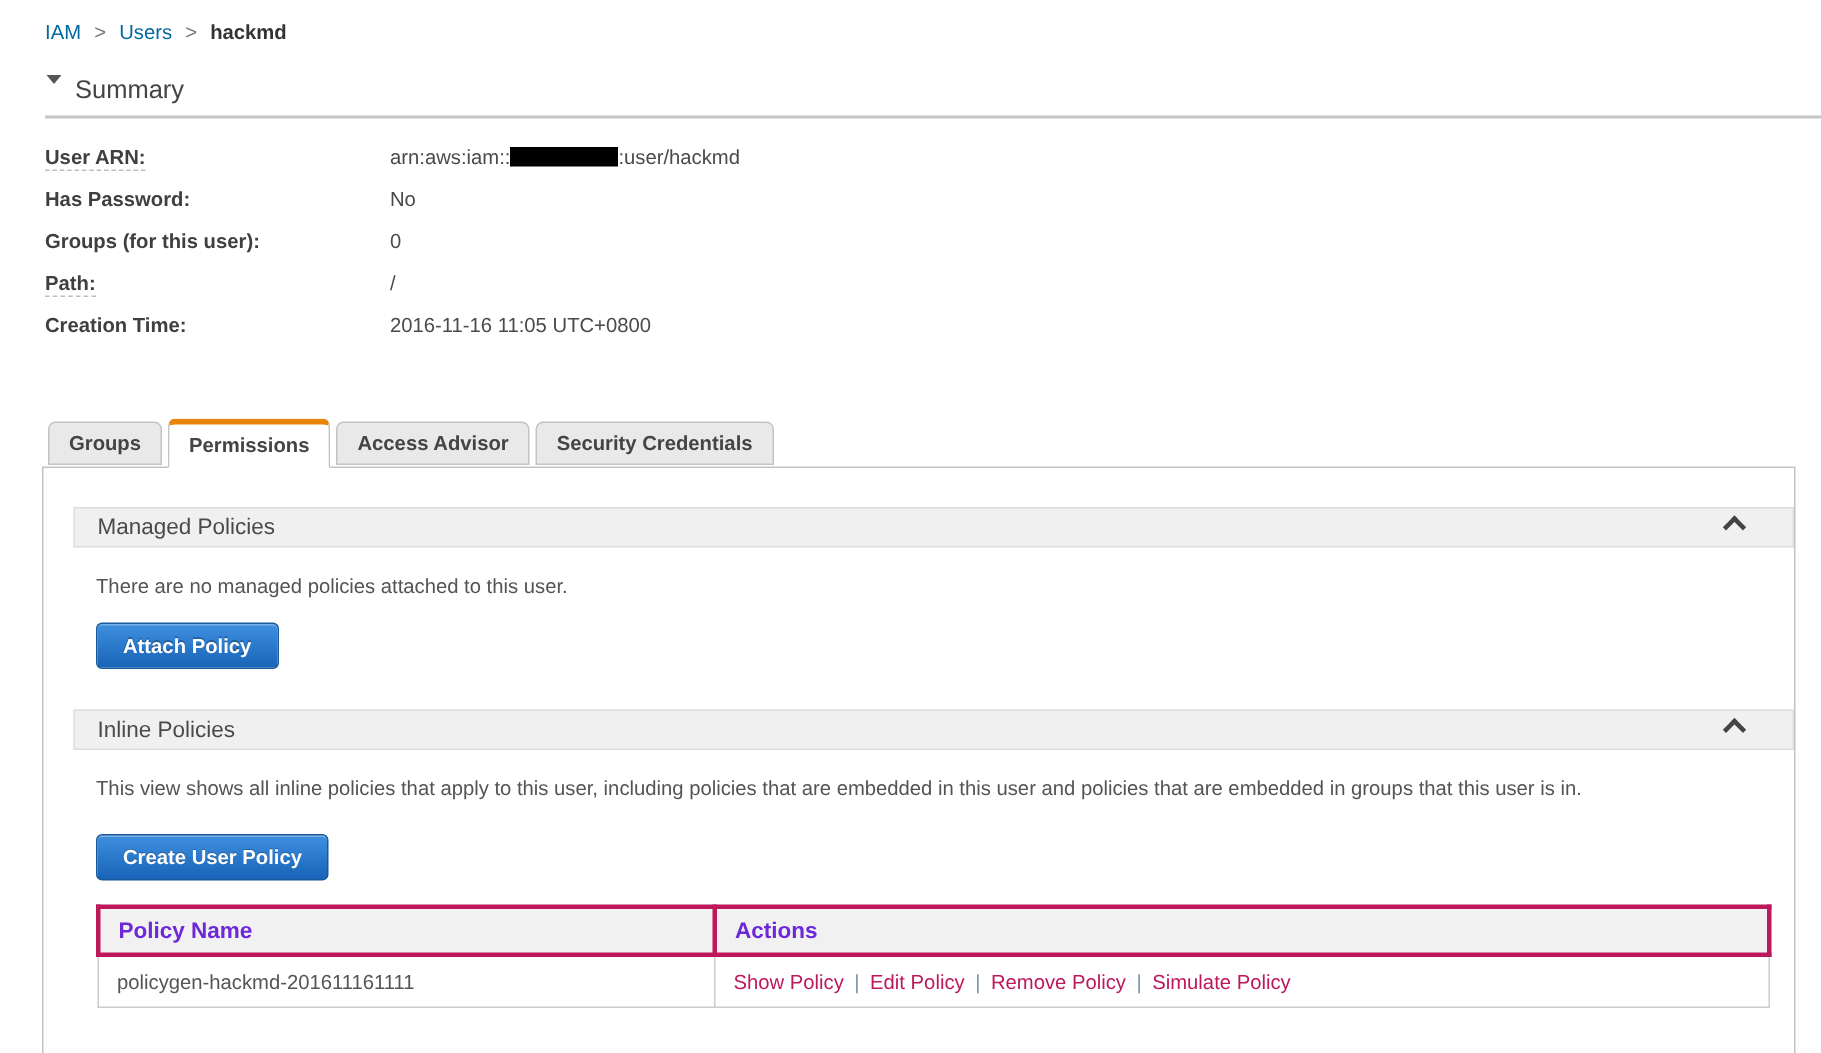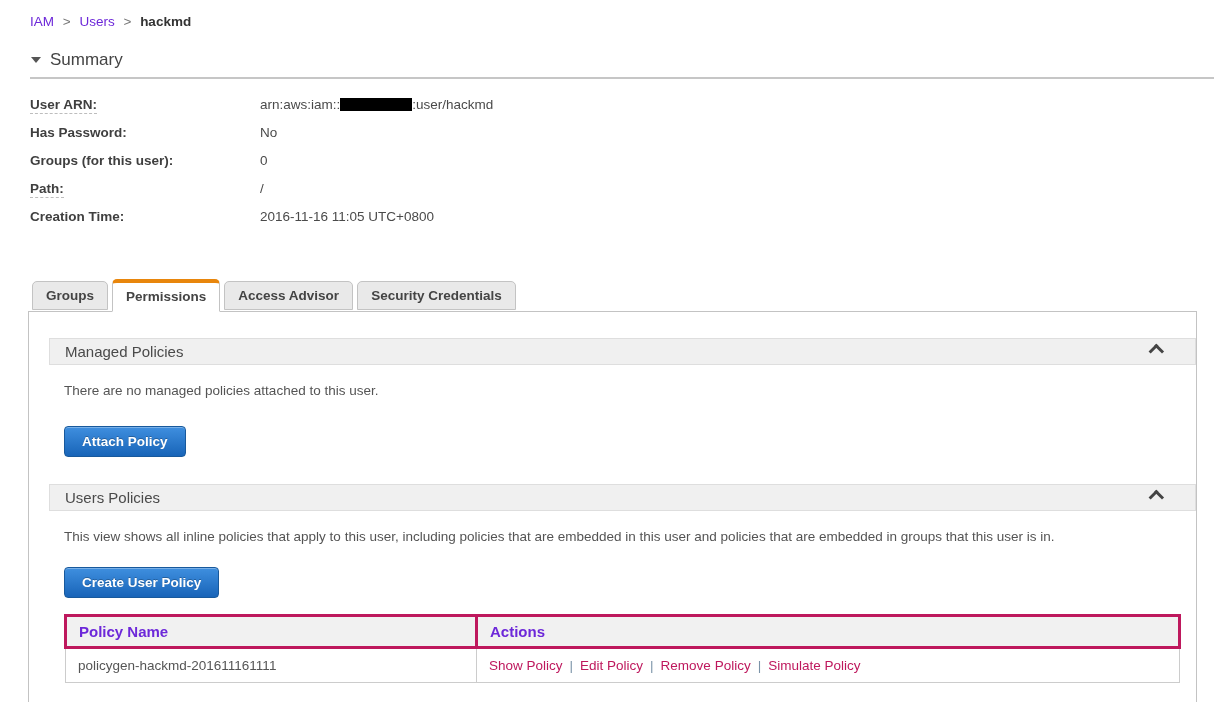--- a/index.html
+++ b/index.html
@@ -6,26 +6,26 @@
   html, body { margin: 0; padding: 0; background: #fff; }
   body {
     width: 1214px; height: 702px; overflow: hidden;
     font-family: "Liberation Sans", sans-serif;
     font-size: 13.5px; color: #444;
   }
   a { text-decoration: none; cursor: pointer; }
 
   
   .breadcrumb { padding: 14px 0 0 30px; font-size: 13.5px; }
-  .crumb-link { color: #6d28d9; }
+  .crumb-link { color: #0369a1; }
   .crumb-sep { color: #777; margin: 0 5px; }
   .crumb-current { color: #333; font-weight: bold; }
 
   
-  .summary-head { margin: 21px 0 0 31px; display: flex; align-items: center; }
+  .summary-head { margin: 21px 0 0 31px; display: flex; }
   .caret-down {
     width: 0; height: 0; margin-right: 9px;
     border-left: 5px solid transparent; border-right: 5px solid transparent;
     border-top: 6px solid #555;
   }
   .summary-title { font-size: 17px; color: #444; }
   .summary-rule { margin: 7px 0 0 30px; border-bottom: 2px solid #c6c6c6; }
 
   
   .fields { margin: 17px 0 0 30px; }
@@ -68,21 +68,21 @@
   }
   .chevron-up {
     margin-left: auto; width: 11px; height: 11px;
     border-top: 3px solid #444; border-right: 3px solid #444;
     transform: rotate(-45deg) translate(2px, 2px); cursor: pointer;
   }
   .section-body { padding: 17px 15px 0 15px; }
   .empty-msg, .desc-text { color: #545454; line-height: 18px; margin: 0; }
 
   .aws-btn {
-    display: inline-block; margin-top: 26px; padding: 7px 17px;
+    display: inline-block; margin-top: 15px; padding: 7px 17px;
     font-size: 13.5px; font-weight: bold; color: #fff;
     background: linear-gradient(#3f8fdf, #1864b8);
     border: 1px solid #18599c; border-radius: 4px;
     text-shadow: 0 -1px 0 rgba(0,0,0,0.25);
     box-shadow: inset 0 1px 0 rgba(255,255,255,0.3);
     cursor: pointer;
   }
   .btn-create { margin-top: 21px; }
 
   .inline-section { margin-top: 27px; }
@@ -160,21 +160,21 @@
         <span class="chevron-up"></span>
       </div>
       <div class="section-body">
         <p class="empty-msg">There are no managed policies attached to this user.</p>
         <button class="aws-btn">Attach Policy</button>
       </div>
     </div>
 
     <div class="expando inline-section">
       <div class="expando-header">
-        <span>Users Policies</span>
+        <span>Inline Policies</span>
         <span class="chevron-up"></span>
       </div>
       <div class="section-body">
         <p class="desc-text">This view shows all inline policies that apply to this user, including policies that are embedded in this user and policies that are embedded in groups that this user is in.</p>
         <button class="aws-btn btn-create">Create User Policy</button>
 
         <table class="policy-table">
           <thead>
             <tr>
               <th class="col-name">Policy Name</th>

